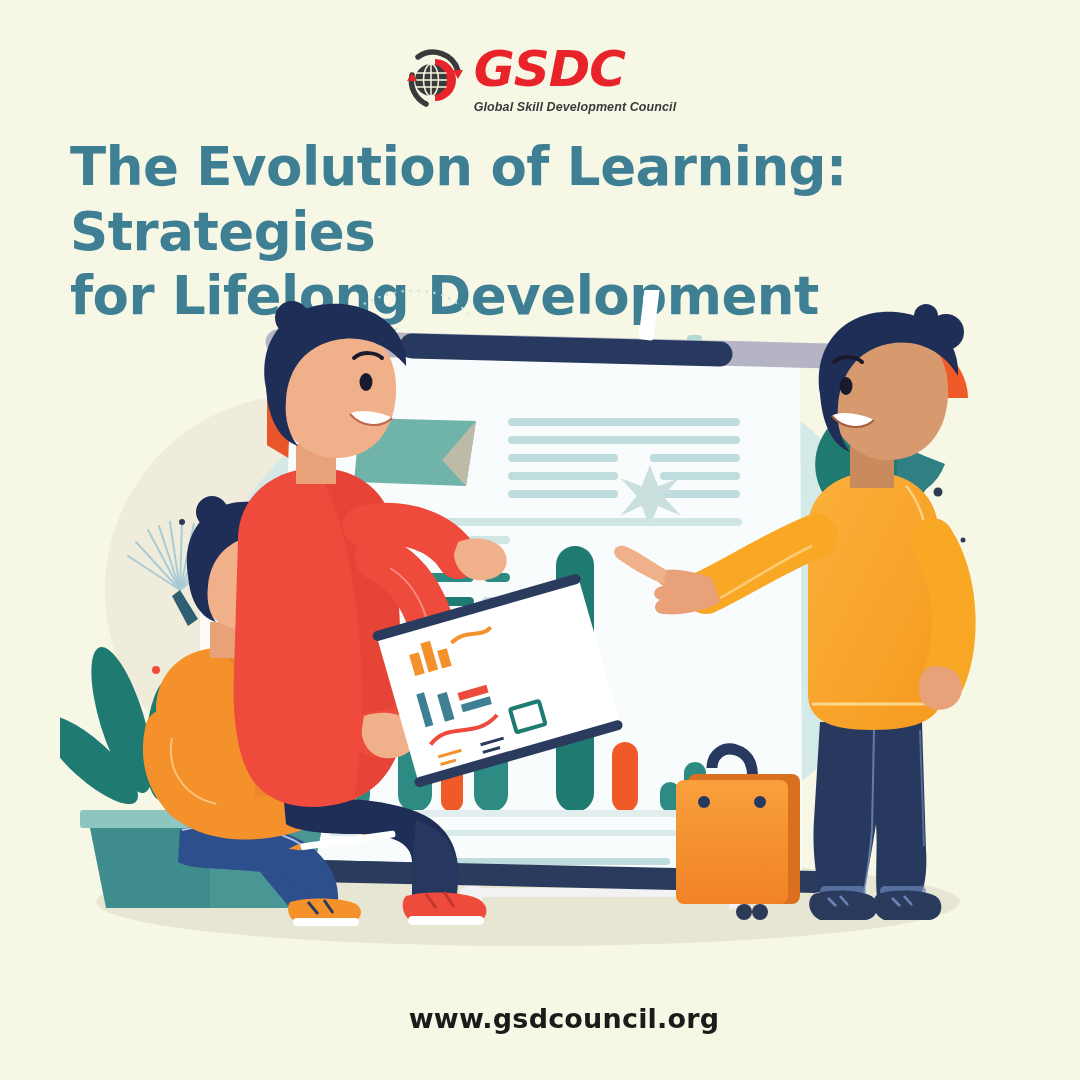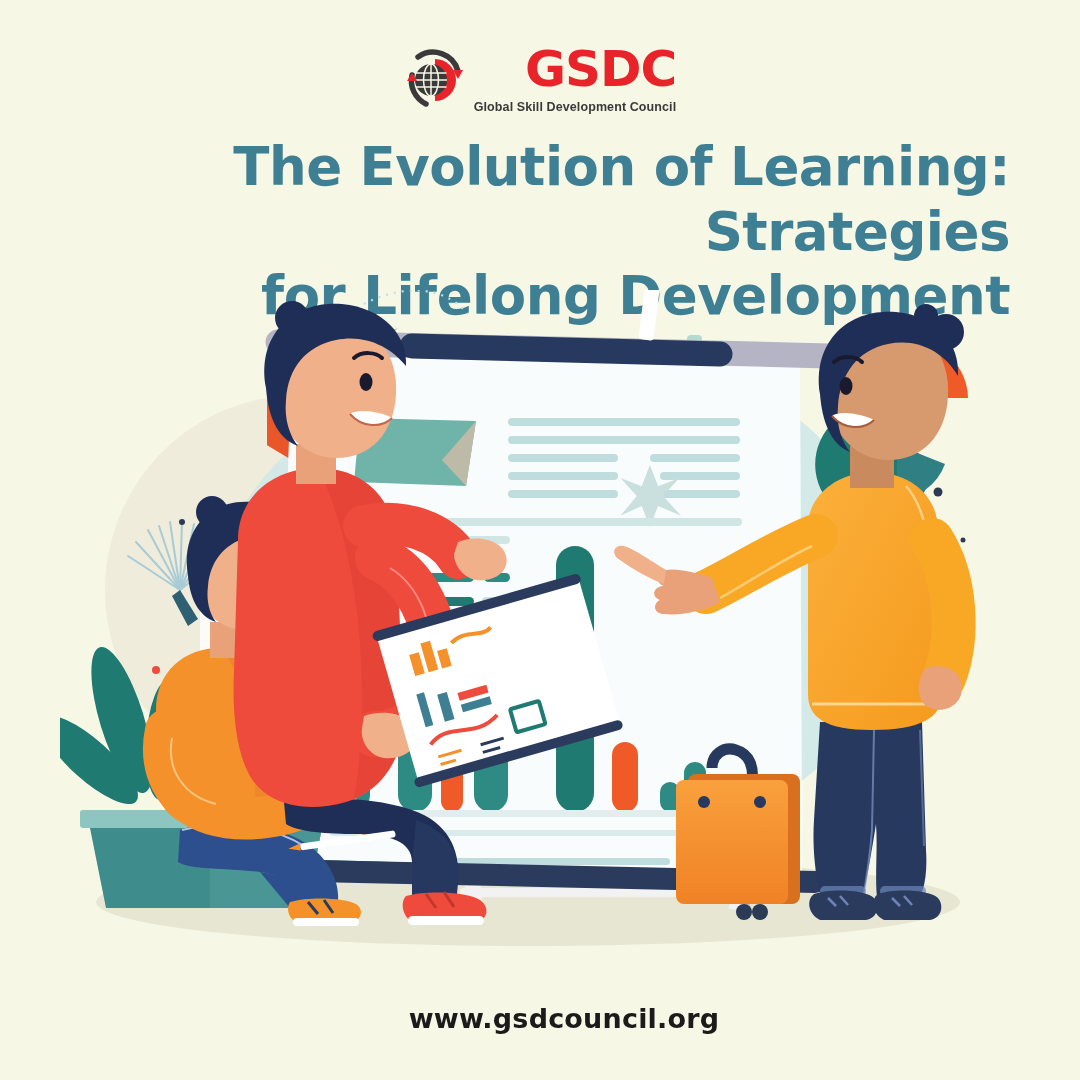--- a/index.html
+++ b/index.html
@@ -11,34 +11,34 @@
     position:relative;
   }
   .page{position:absolute;inset:0;width:1080px;height:1080px;background:#F7F7E6;}
 
   
   .logo-wrap{
     position:absolute;left:0;top:44px;width:1080px;height:72px;
     display:flex;align-items:center;justify-content:center;gap:8px;
   }
   .logo-mark{position:relative;width:62px;height:62px;flex:0 0 auto;}
-  .logo-text-block{display:flex;flex-direction:column;align-items:flex-end;}
+  .logo-text-block{display:flex;flex-direction:column;align-items:flex-start;font-style:italic;}
   .logo-gsdc{
     font-size:50px;font-weight:bold;color:#E8232A;line-height:0.95;
     letter-spacing:-1px;font-family:"DejaVu Sans", sans-serif;
   }
   .logo-sub{
     font-size:12.5px;color:#3A3A3A;letter-spacing:0.1px;margin-top:6px;
     font-family:"Liberation Sans", sans-serif;font-weight:600;
   }
 
   
   .title{
     position:absolute;left:50%;transform:translateX(-50%);
-    top:135px;width:940px;text-align:right;
+    top:135px;width:940px;text-align:left;
     color:#3E7F93;font-size:53px;font-weight:bold;line-height:1.22;
     font-family:"DejaVu Sans", sans-serif;letter-spacing:-0.5px;
   }
 
   
   .footer{
     position:absolute;left:0;bottom:46px;width:1080px;text-align:center;
     color:#1B1B1B;font-size:27px;font-weight:bold;
     font-family:"DejaVu Sans", sans-serif;letter-spacing:0.2px;margin-left:24px;
   }

